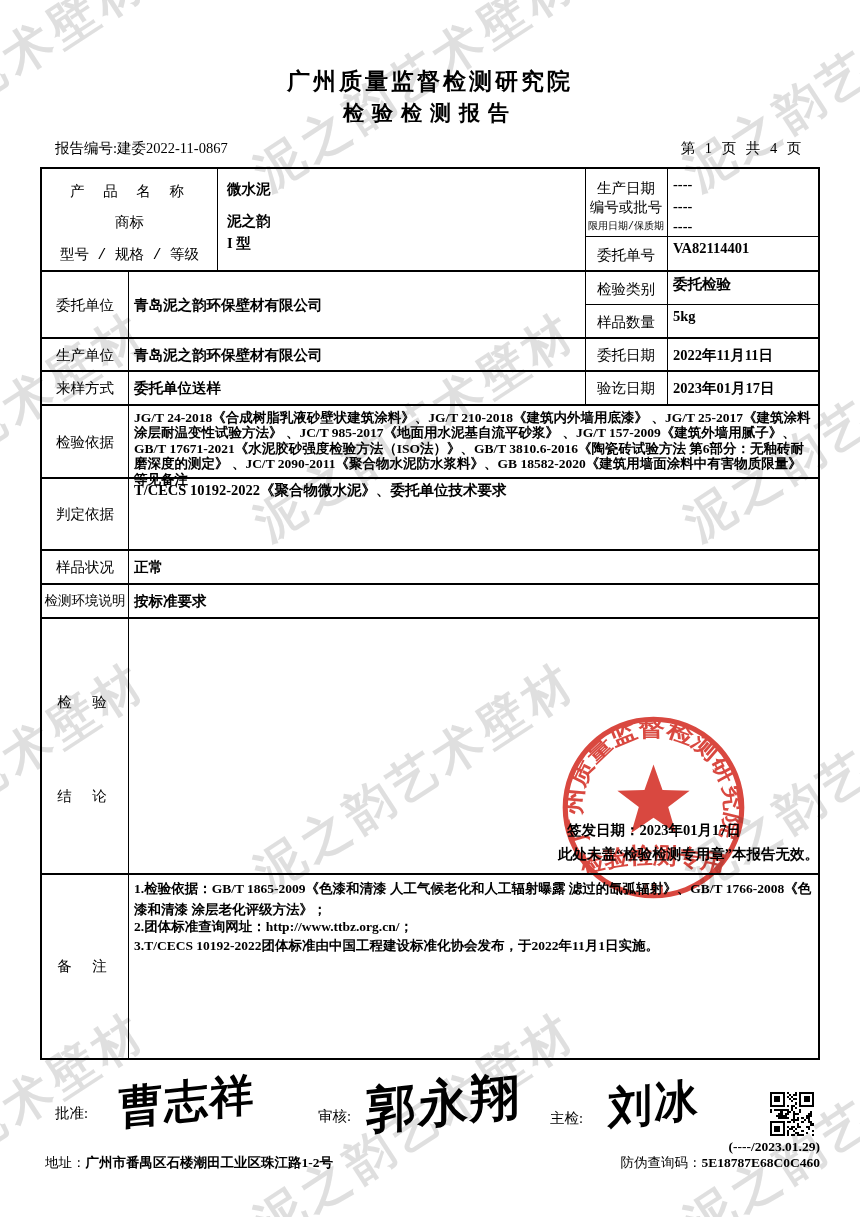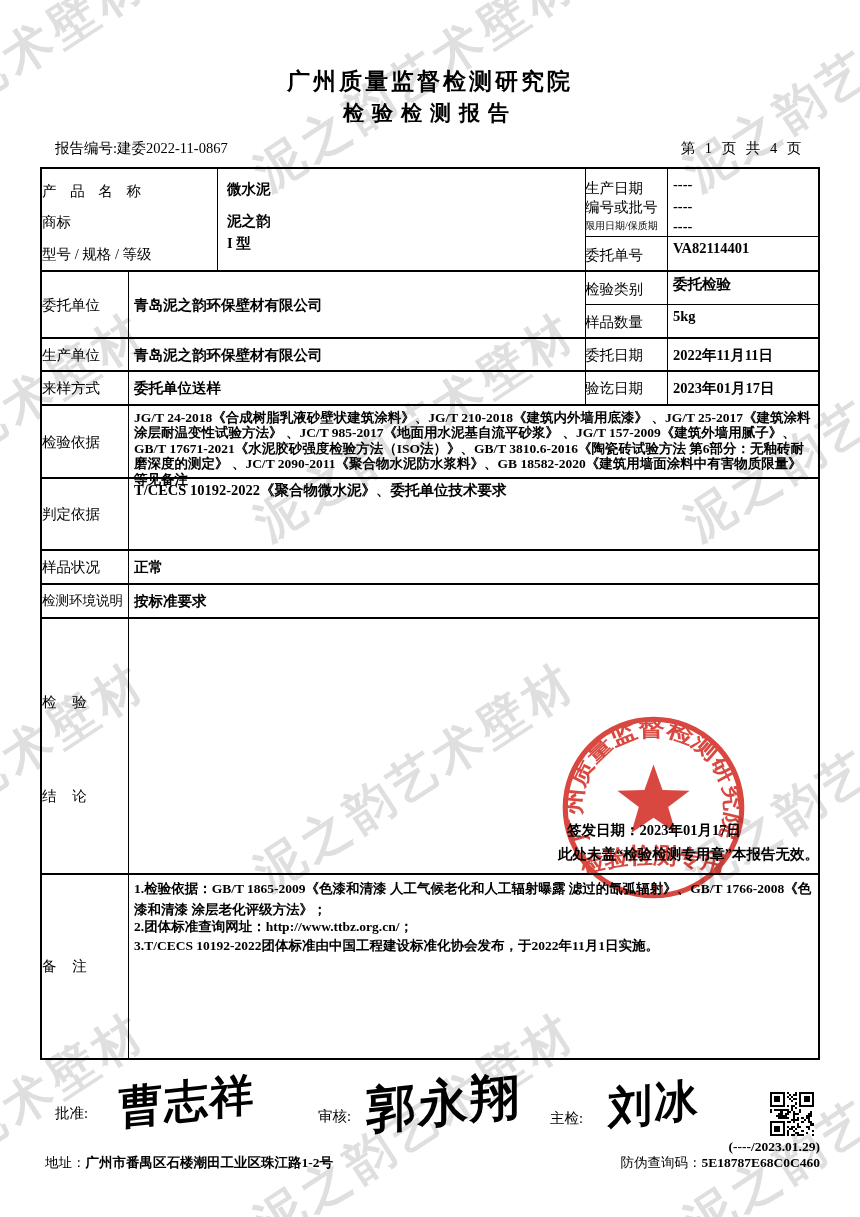--- a/index.html
+++ b/index.html
@@ -15,21 +15,21 @@
          font-weight:700;letter-spacing:8px;z-index:1;}
   .h-repno{position:absolute;left:55px;top:139px;font-size:14.5px;z-index:1;}
   .h-page{position:absolute;left:660px;top:139px;width:165px;text-align:center;font-size:14.5px;
          letter-spacing:3px;z-index:1;}
   
   .tbl{position:absolute;left:40px;top:167px;width:780px;height:893px;border:2px solid #000;
        box-sizing:border-box;z-index:1;}
   .hline{position:absolute;background:#000;height:2px;left:0;width:776px;}
   .hline.thin{height:1px;}
   .vline{position:absolute;background:#000;width:1px;}
-  .lbl{position:absolute;text-align:left;font-size:14.5px;white-space:nowrap;}
+  .lbl{position:absolute;text-align:center;font-size:14.5px;white-space:nowrap;font-family:Liberation Mono, monospace;}
   .val{position:absolute;font-size:14.5px;font-weight:600;white-space:nowrap;}
   .blk{position:absolute;font-size:13.5px;font-weight:600;line-height:15.4px;text-align:left;}
   .sm{font-size:10px;}
   
   .stamp{position:absolute;left:556px;top:710px;z-index:3;opacity:.85;mix-blend-mode:multiply;}
   
   .f-lbl{position:absolute;font-size:14.5px;z-index:1;}
   .sig{position:absolute;font-size:44px;font-weight:700;letter-spacing:2px;
        transform:rotate(-6deg) skewX(-6deg);z-index:1;white-space:nowrap;}
   .f-small{position:absolute;font-size:13.5px;font-weight:600;z-index:1;white-space:nowrap;}

